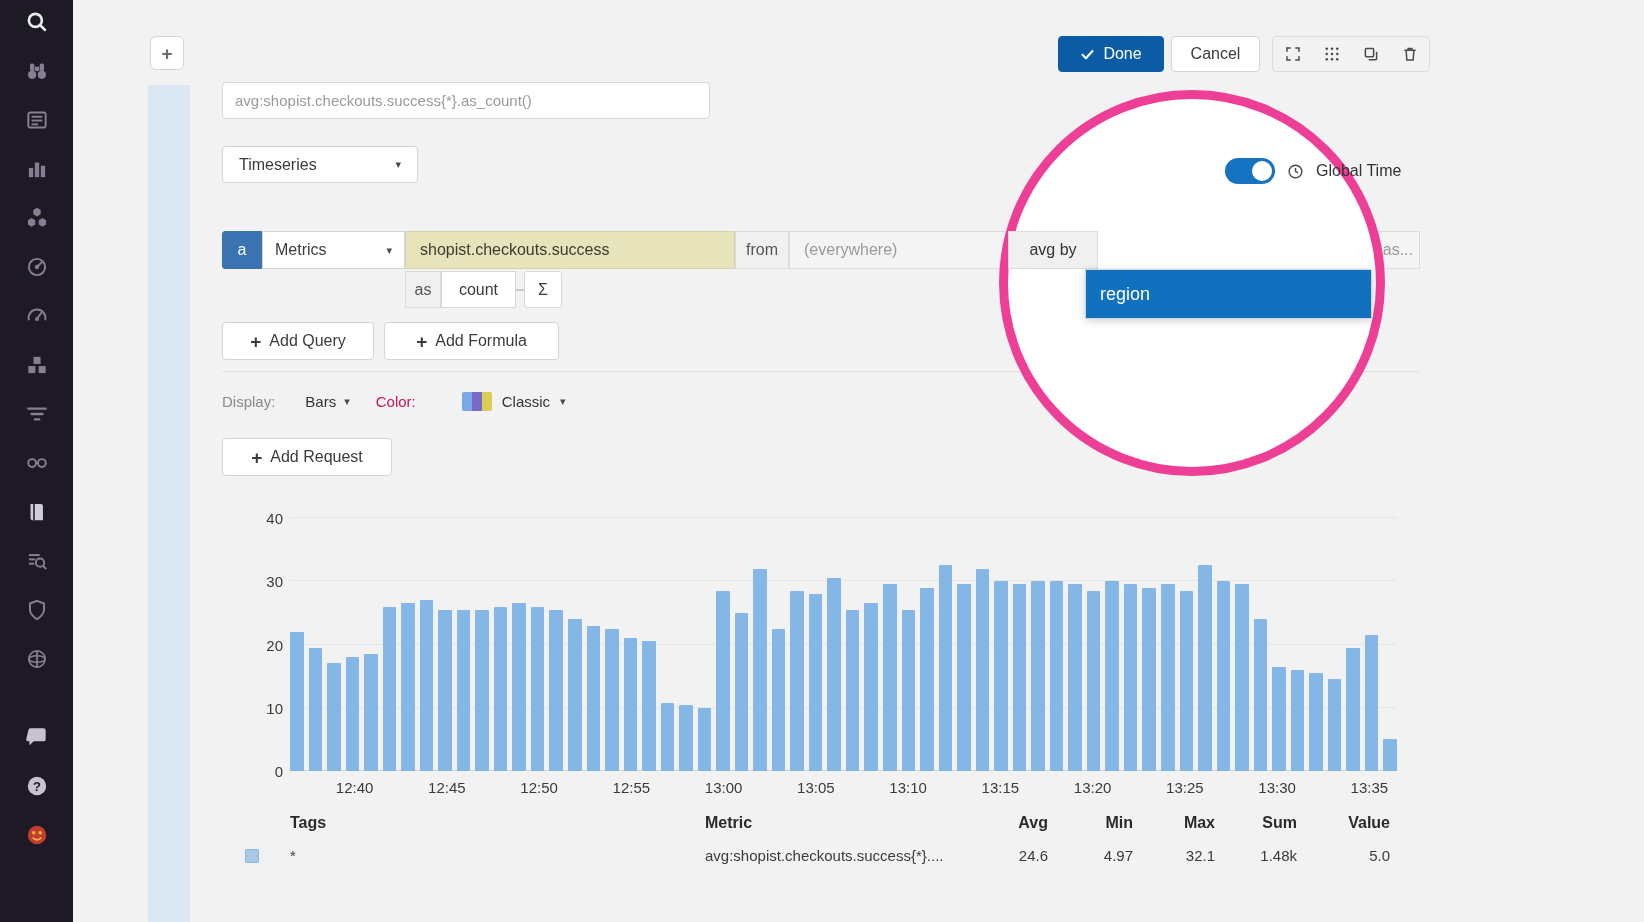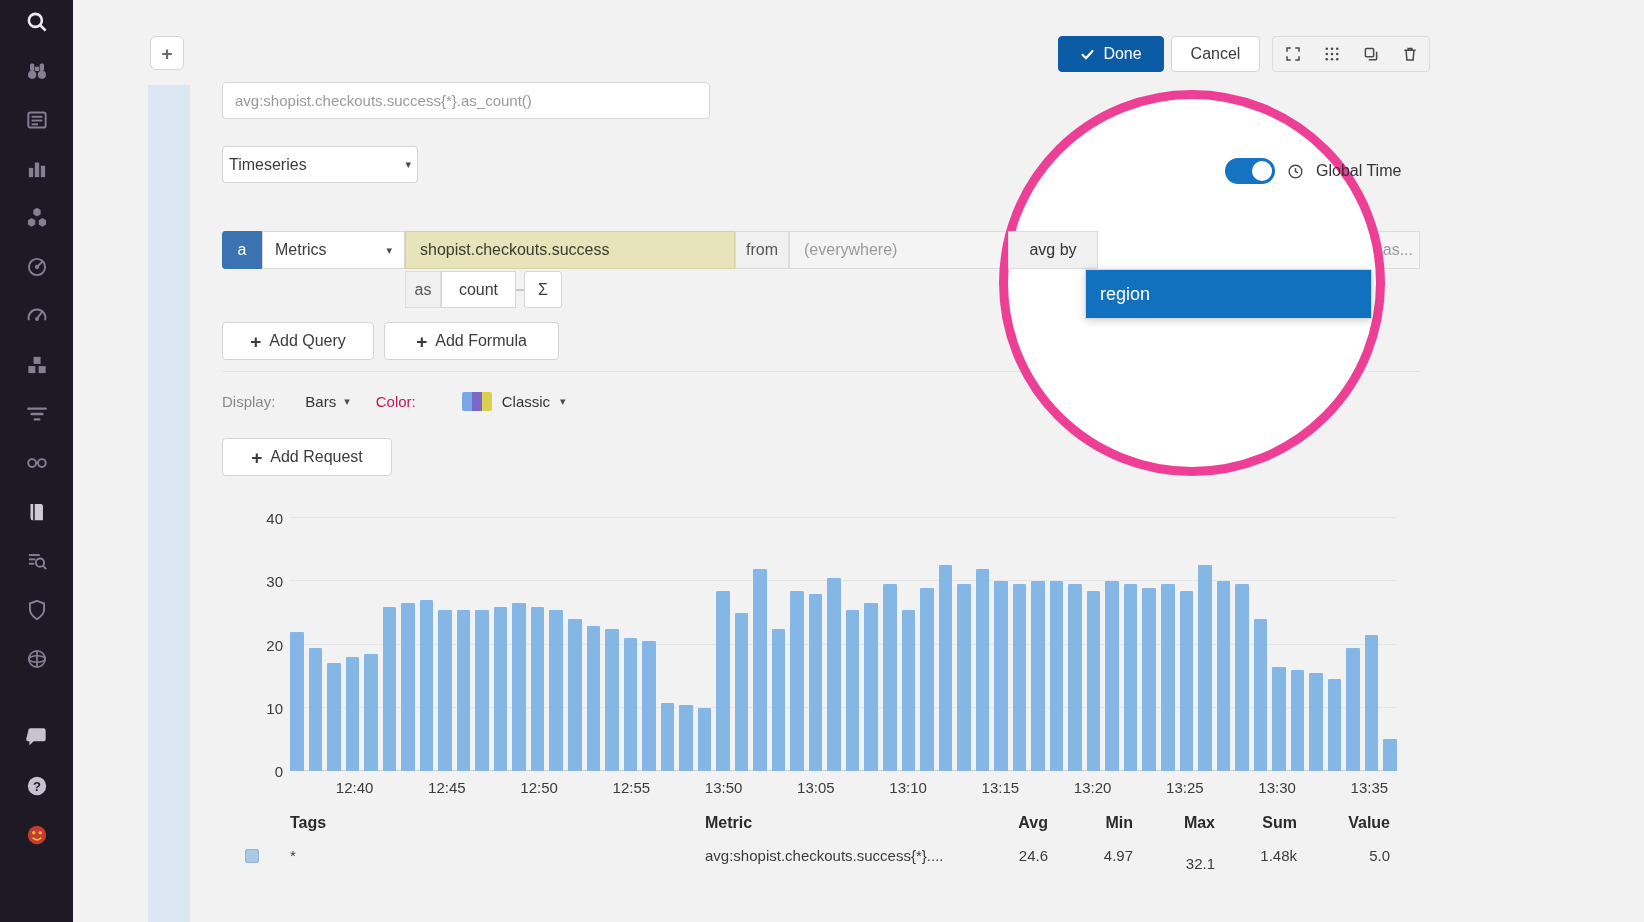--- a/index.html
+++ b/index.html
@@ -225,21 +225,21 @@
       <svg width="18" height="18" viewBox="0 0 24 24" fill="none" stroke="#4a4a4a" stroke-width="2">
           <path d="M4.5 7 H19.5 M9.5 7 V4.5 H14.5 V7 M6.8 7 L7.8 20 H16.2 L17.2 7"></path>
         </svg>
     </span>
   </div>
 
   <div class="abs" style="left:222px; top:82px; width:488px; height:37px; background:#fff; border:1px solid #d8d8d8; border-radius:4px; display:flex; align-items:center; padding:0 12px; font-size:15px; color:#9a9a9a;">
     <span>avg:shopist.checkouts.success{*}.as_count()</span>
   </div>
 
-  <div class="btn abs" style="left:222px; top:146px; width:196px; height:37px; justify-content:space-between; padding:0 6px;">
+  <div class="btn abs" style="left:222px; top:146px; width:196px; height:37px; justify-content:space-between; padding:0 16px;">
     <span>Timeseries</span>
     <span class="caret">▾</span>
   </div>
 
   <div id="magnifier-circle"></div>
 
   <div class="abs zlift" style="left:1225px; top:157px; height:28px; display:flex; align-items:center; gap:11px;">
     <div style="width:50px; height:26px; border-radius:13px; background:#1673c2; position:relative; cursor:pointer;">
       <div style="position:absolute; right:3px; top:3px; width:20px; height:20px; border-radius:50%; background:#fff;"></div>
     </div>
@@ -401,21 +401,21 @@
         <div class="bar" style="height: 36.25%; background: rgb(133, 183, 230);"></div>
         <div class="bar" style="height: 48.75%; background: rgb(133, 183, 230);"></div>
         <div class="bar" style="height: 53.75%; background: rgb(133, 183, 230);"></div>
         <div class="bar" style="height: 12.5%; background: rgb(133, 183, 230);"></div>
       </div>
     <div id="chart-xaxis">
         <div class="xtick" style="left: 5.83333%;">12:40</div>
         <div class="xtick" style="left: 14.1667%;">12:45</div>
         <div class="xtick" style="left: 22.5%;">12:50</div>
         <div class="xtick" style="left: 30.8333%;">12:55</div>
-        <div class="xtick" style="left: 39.1667%;">13:50</div>
+        <div class="xtick" style="left: 39.1667%;">13:00</div>
         <div class="xtick" style="left: 47.5%;">13:05</div>
         <div class="xtick" style="left: 55.8333%;">13:10</div>
         <div class="xtick" style="left: 64.1667%;">13:15</div>
         <div class="xtick" style="left: 72.5%;">13:20</div>
         <div class="xtick" style="left: 80.8333%;">13:25</div>
         <div class="xtick" style="left: 89.1667%;">13:30</div>
         <div class="xtick" style="left: 97.5%;">13:35</div>
       </div>
   </div>
 
@@ -426,18 +426,18 @@
     <span class="th num" style="left:1043px;">Min</span>
     <span class="th num" style="left:1125px;">Max</span>
     <span class="th num" style="left:1207px;">Sum</span>
     <span class="th num" style="left:1300px;">Value</span>
 
     <span class="abs" style="left:245px; top:43px; width:14px; height:14px; background:#a9c9ea; border:1px solid #8fb4dc; border-radius:2px; cursor:pointer;"></span>
     <span class="td" style="left:290px;">*</span>
     <span class="td" style="left:705px;">avg:shopist.checkouts.success{*}....</span>
     <span class="td num" style="left:958px;">24.6</span>
     <span class="td num" style="left:1043px;">4.97</span>
-    <span class="td num" style="left:1125px;margin-top:8px;">32.1</span>
+    <span class="td num" style="left:1125px;">32.1</span>
     <span class="td num" style="left:1207px;">1.48k</span>
     <span class="td num" style="left:1300px;">5.0</span>
   </div>
 
 </div>
 
 </body></html>

